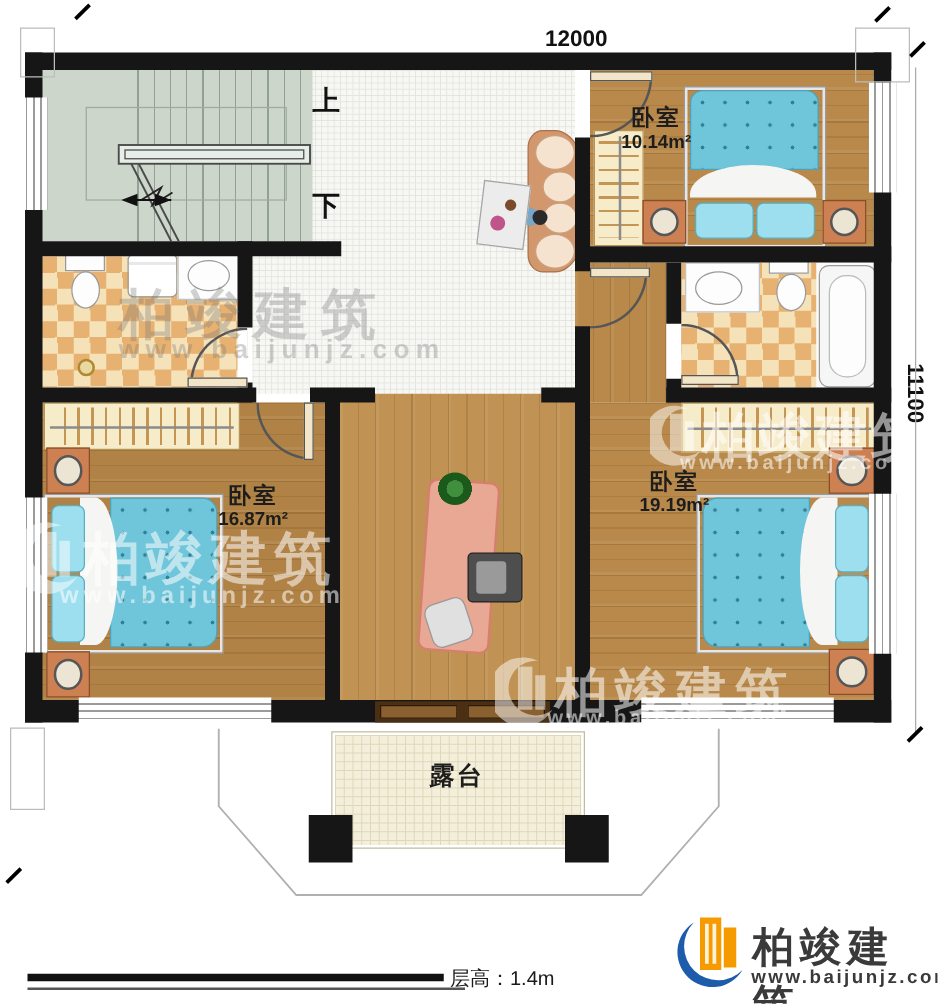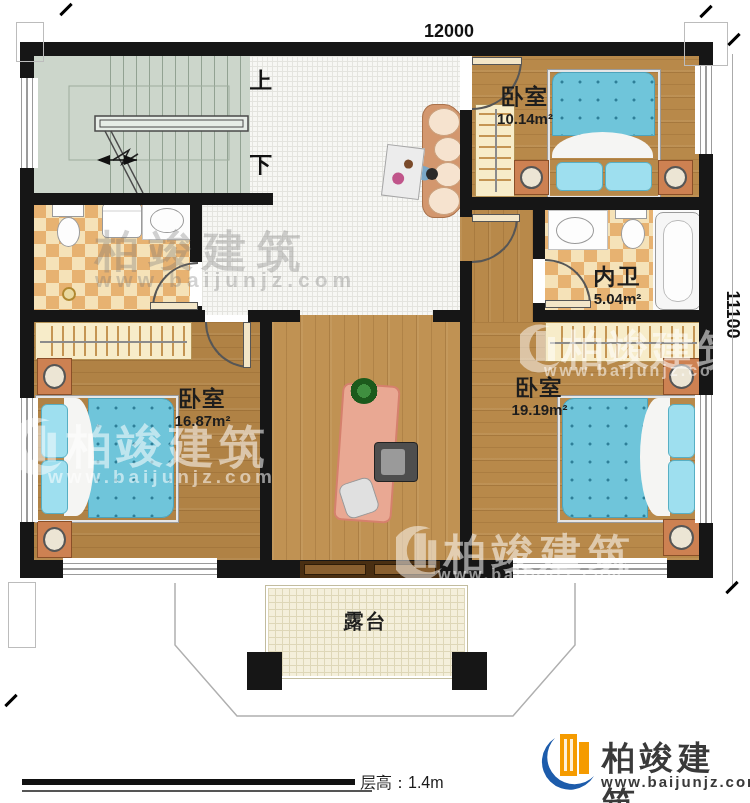--- a/index.html
+++ b/index.html
@@ -32,21 +32,21 @@
   .rail-v{position:absolute;top:4px;bottom:4px;left:50%;width:2px;background:#8b8b8b}
   .bedframe{position:absolute;border:2px solid #e6e6e6;box-shadow:0 0 0 1px #9a9a9a}
   .mattress{position:absolute;background-color:#6fc5da;background-image:radial-gradient(circle,#2e7f98 1.4px,rgba(0,0,0,0) 1.7px);background-size:18px 18px;border:1px solid #4da3bb}
   .pillow{position:absolute;background:#9edfef;border:1px solid #57afc4;border-radius:6px}
   .sheet{position:absolute;background:#f5f5f3}
   .nightstand{position:absolute;background:#cd8152;border:1px solid #8a4f28}
   .nightstand::after{content:"";position:absolute;inset:5px;border:2px solid #565656;border-radius:50%;background:#ece5d4}
   .fixture{position:absolute;background:#fdfdfd;border:1px solid #9a9a9a}
   .oval{border-radius:50%}
   .room-label{position:absolute;text-align:center;color:#1d1d1d;font-weight:bold;line-height:1.18;white-space:nowrap}
-  .room-label .nm{font-size:22px;letter-spacing:2px}
+  .room-label .nm{font-size:18px;letter-spacing:2px}
   .room-label .ar{font-size:15px}
   .stair-label{position:absolute;font-size:22px;font-weight:bold;color:#111}
   .dim{position:absolute;font-size:18px;font-weight:bold;color:#111;white-space:nowrap}
   .slash{position:absolute;width:16px;height:3px;background:#000;transform:rotate(-45deg)}
   .refline{position:absolute;border:1px solid #bcbcbc}
   .wm{position:absolute;font-weight:bold;white-space:nowrap}
   .wm-white{color:rgba(255,255,255,.55)}
   .wm-gray{color:rgba(118,118,118,.33)}
   .slider{position:absolute;background:#4a2f12;display:flex}
   .slider div{flex:1;margin:3px 4px;background:#8a6030;border:1px solid #2e1c08}
@@ -226,39 +226,35 @@
     <rect x="16" y="8" width="10" height="30" fill="rgba(255,255,255,.5)"></rect>
     <rect x="28" y="14" width="7" height="24" fill="rgba(255,255,255,.5)"></rect>
   </svg>
   <div class="wm wm-white" style="left:444px;top:526px;font-size:42px;letter-spacing:6px">柏竣建筑</div>
   <div class="wm wm-white" style="left:438px;top:566px;font-size:16px;letter-spacing:3px">www.baijunjz.com</div>
 
   <div class="room-label" style="left:470px;top:84px;width:110px">
     <div class="nm">卧室</div>
     <div class="ar">10.14m²</div>
   </div>
-  <div class="room-label" style="left:570px;top:264px;width:95px">
-    <div class="nm">内卫</div>
-    <div class="ar">5.04m²</div>
-  </div>
   <div class="room-label" style="left:155px;top:386px;width:95px">
     <div class="nm">卧室</div>
     <div class="ar">16.87m²</div>
   </div>
   <div class="room-label" style="left:492px;top:375px;width:95px">
     <div class="nm">卧室</div>
     <div class="ar">19.19m²</div>
   </div>
   <div class="room-label" style="left:318px;top:610px;width:95px">
     <div class="nm" style="font-size:20px">露台</div>
   </div>
   <div class="stair-label" style="left:250px;top:66px">上</div>
   <div class="stair-label" style="left:250px;top:150px">下</div>
 
-  <div class="dim" style="left:424px;top:21px">12000</div>
+  <div class="dim" style="left:436px;top:21px">12000</div>
   <div class="dim" style="left:702px;top:310px;width:60px;transform:rotate(90deg)">11100</div>
   <div class="abs" style="left:732px;top:54px;width:1px;height:534px;background:#ababab"></div>
   <div class="refline" style="left:16px;top:22px;width:26px;height:38px"></div>
   <div class="refline" style="left:684px;top:22px;width:42px;height:42px"></div>
   <div class="refline" style="left:8px;top:582px;width:26px;height:64px"></div>
   <div class="slash" style="left:58px;top:8px"></div>
   <div class="slash" style="left:698px;top:10px"></div>
   <div class="slash" style="left:726px;top:38px"></div>
   <div class="slash" style="left:724px;top:586px"></div>
   <div class="slash" style="left:3px;top:699px"></div>

